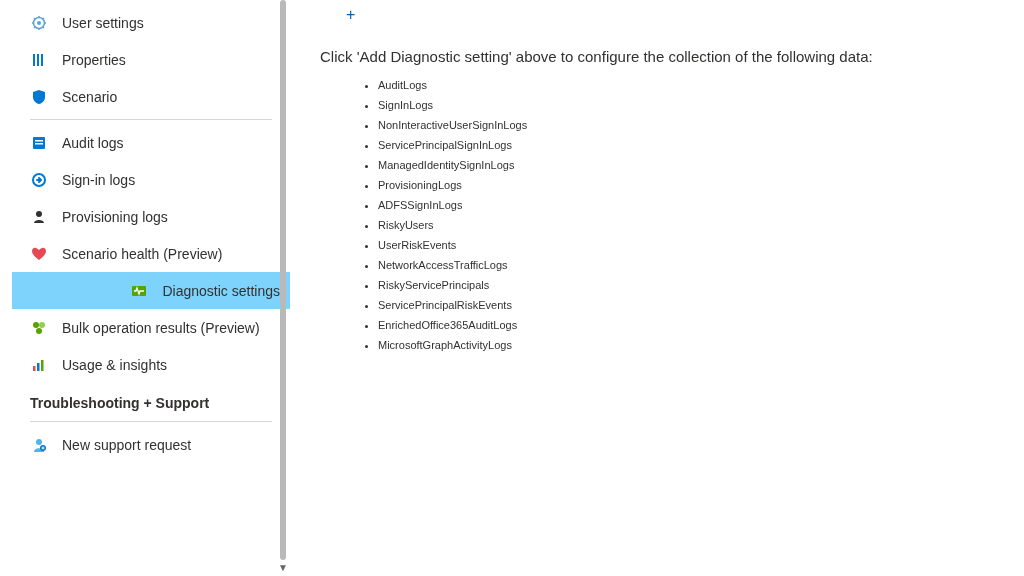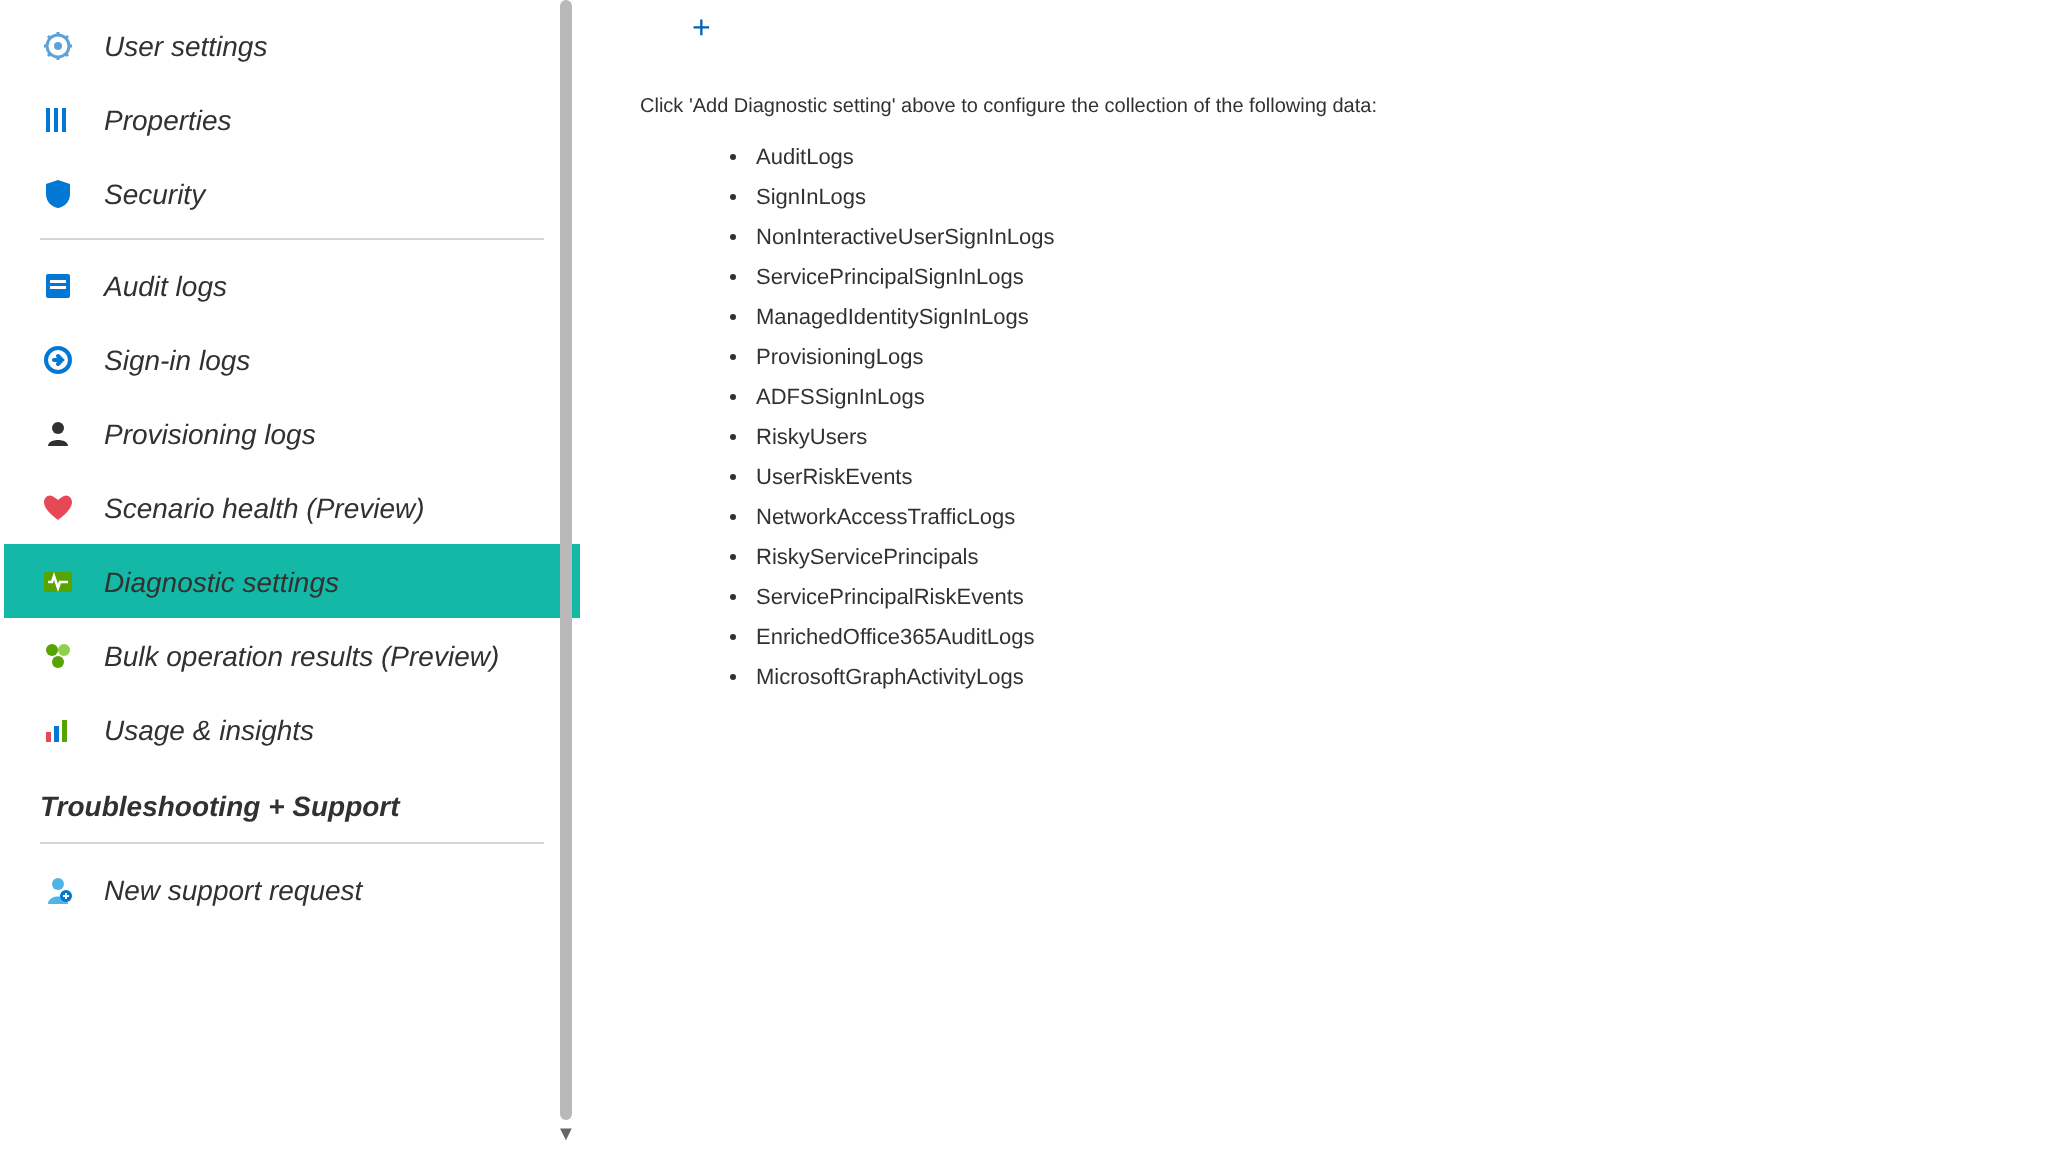--- a/index.html
+++ b/index.html
@@ -11,23 +11,22 @@
     background: #fff;
     width: 1024px;
     height: 576px;
     overflow: hidden;
     display: flex;
   }
   .sidebar {
     width: 290px;
     height: 576px;
     position: relative;
-    padding: 4px 0 20px 2px;
+    padding: 4px 0 20px 12px;
     overflow: hidden;
-    font-style: italic;
   }
   .scrollbar {
     position: absolute;
     right: 4px;
     top: 0;
     width: 6px;
     height: 560px;
     background: #b9b9b9;
     border-radius: 3px;
   }
@@ -42,21 +41,21 @@
     text-align: center;
   }
   .nav-item {
     display: flex;
     align-items: center;
     height: 37px;
     padding: 0 10px 0 18px;
     cursor: pointer;
     color: #323130;
   }
-  .nav-item.selected { background: #14b8a6; }
+  .nav-item.selected { background: #7dd3fc; justify-content: flex-end; }
   .nav-icon {
     width: 18px;
     height: 18px;
     margin-right: 14px;
     flex-shrink: 0;
     display: inline-flex;
     align-items: center;
     justify-content: center;
   }
   .nav-label { font-size: 14px; color:#323130; }
@@ -84,21 +83,21 @@
     margin-bottom: 24px;
     margin-left: 26px;
   }
   .add-link .plus {
     font-size: 16px;
     font-weight: 400;
     margin-right: 6px;
   }
   .description {
     color: #323130;
-    font-size: 10px;
+    font-size: 15px;
     margin-bottom: 10px;
   }
   ul.data-list {
     margin: 6px 0 0 40px;
     padding: 0 0 0 18px;
   }
   ul.data-list li {
     font-size: 11px;
     line-height: 20px;
     color: #323130;
@@ -130,21 +129,21 @@
     </span>
     <span class="nav-label">Properties</span>
   </div>
 
   <div class="nav-item">
     <span class="nav-icon">
       <svg viewBox="0 0 16 16" width="16" height="16">
           <path d="M8 1 L14 3 V8 C14 12 11 14.5 8 15 C5 14.5 2 12 2 8 V3 Z" fill="#0078d4"></path>
         </svg>
     </span>
-    <span class="nav-label">Security</span>
+    <span class="nav-label">Scenario</span>
   </div>
 
   <hr class="section-divider">
 
   <div class="nav-item">
     <span class="nav-icon">
       <svg viewBox="0 0 16 16" width="16" height="16">
           <rect x="2" y="2" width="12" height="12" rx="1" fill="#0078d4"></rect>
           <rect x="4" y="5" width="8" height="1.5" fill="#fff"></rect>
           <rect x="4" y="8" width="8" height="1.5" fill="#fff"></rect>

